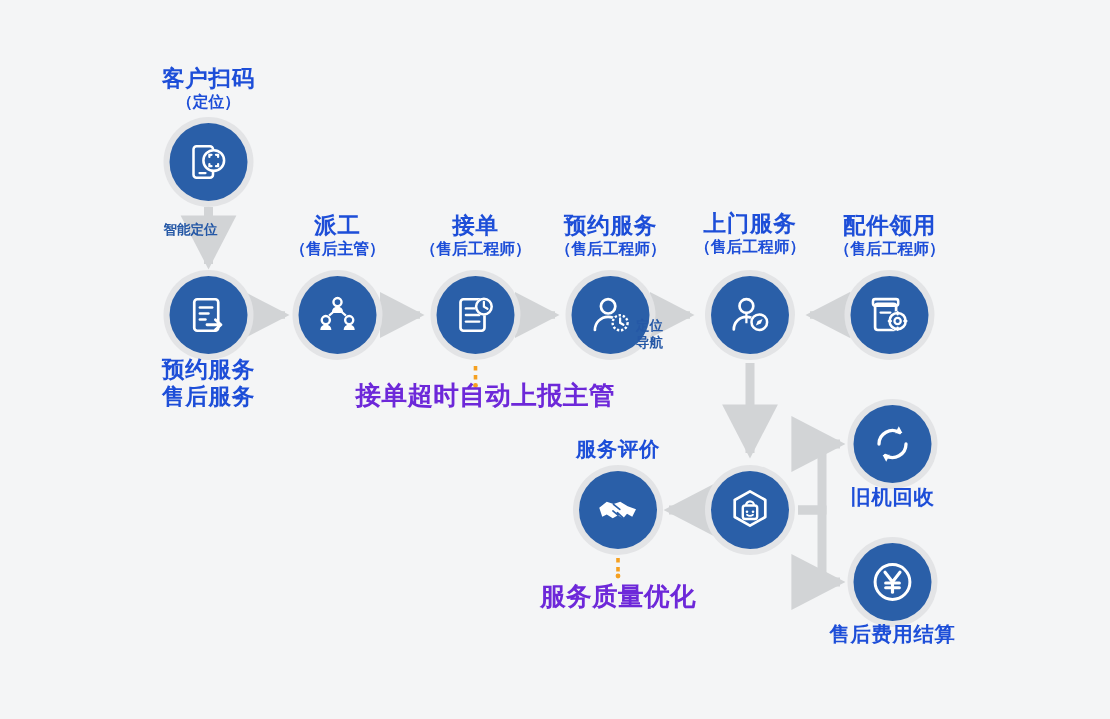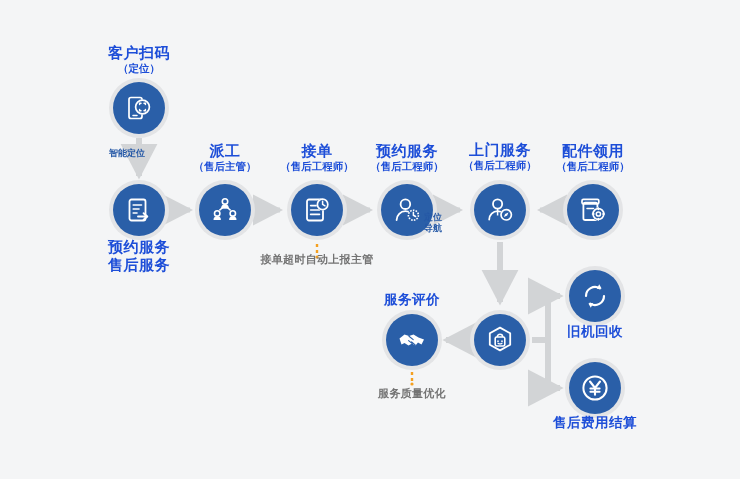--- a/index.html
+++ b/index.html
@@ -34,21 +34,21 @@
   }
   .lbl .t1{font-size:15px;display:block;letter-spacing:.5px;}
   .lbl .t2{font-size:10.5px;display:block;font-weight:bold;}
   .lbl.small .t1{font-size:13.5px;}
 
   .edge-lbl{
     position:absolute;color:#2558a6;font-size:9px;font-weight:bold;
     text-align:left;line-height:1.25;white-space:nowrap;
   }
   .warn-lbl{
-    position:absolute;color:#737373;font-size:11px;font-weight:bold;
+    position:absolute;color:#6d28d9;font-size:17px;font-weight:bold;
     text-align:center;white-space:nowrap;letter-spacing:.3px;
   }
 </style>
 </head>
 <body>
 
 <div id="stage">
 
   <svg id="wires" viewBox="0 0 740 479" xmlns="http://www.w3.org/2000/svg">
     <defs>

